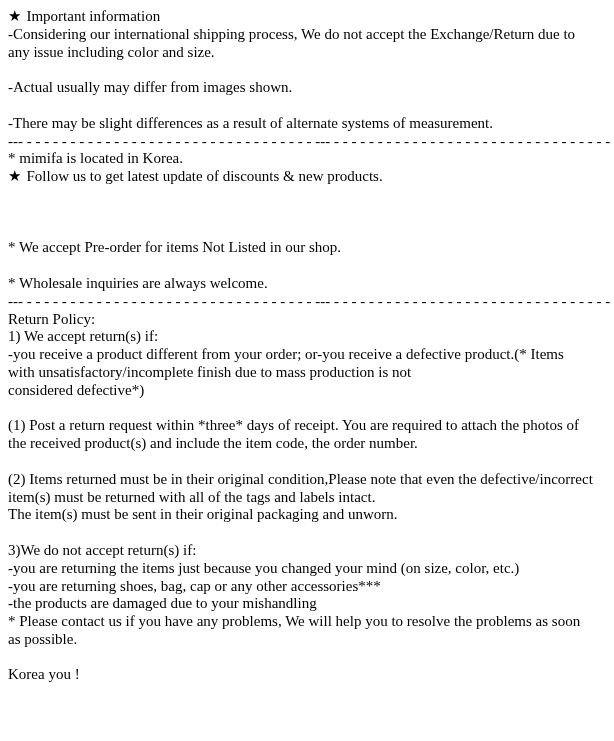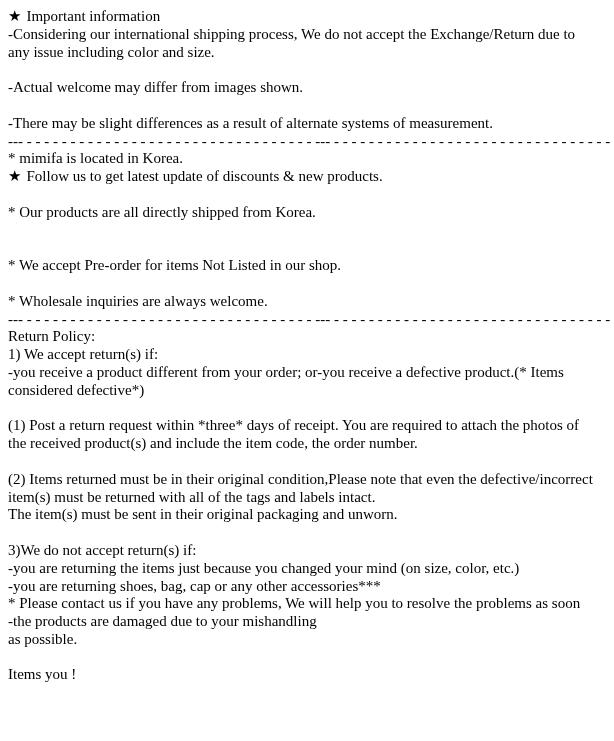--- a/index.html
+++ b/index.html
@@ -39,58 +39,58 @@
 </head>
 <body>
 
 <div class="doc">
 
   <section>
     <div class="line"><span class="star-icon">★</span><span>Important information</span></div>
     <div class="line">-Considering our international shipping process, We do not accept the Exchange/Return due to</div>
     <div class="line">any issue including color and size.</div>
     <div class="line"></div>
-    <div class="line">-Actual welcome may differ from images shown.</div>
+    <div class="line">-Actual usually may differ from images shown.</div>
     <div class="line"></div>
     <div class="line">-There may be slight differences as a result of alternate systems of measurement.</div>
   </section>
 
   <div class="line line--divider">--- - - - - - - - - - - - - - - - - - - - - - - - - - - - - - - - - - --- - - - - - - - - - - - - - - - - - - - - - - - - - - - - - - - - -</div>
 
   <section>
     <div class="line">* mimifa is located in Korea.</div>
     <div class="line"><span class="star-icon">★</span><span>Follow us to get latest update of discounts &amp; new products.</span></div>
     <div class="line"></div>
-    <div class="line">* Our products are all directly shipped from Korea.</div>
     <div class="line"></div>
     <div class="line"></div>
     <div class="line">* We accept Pre-order for items Not Listed in our shop.</div>
     <div class="line"></div>
     <div class="line">* Wholesale inquiries are always welcome.</div>
   </section>
 
   <div class="line line--divider">--- - - - - - - - - - - - - - - - - - - - - - - - - - - - - - - - - - --- - - - - - - - - - - - - - - - - - - - - - - - - - - - - - - - - -</div>
 
   <section>
     <div class="line">Return Policy:</div>
     <div class="line">1) We accept return(s) if:</div>
     <div class="line">-you receive a product different from your order; or-you receive a defective product.(* Items</div>
+    <div class="line">with unsatisfactory/incomplete finish due to mass production is not</div>
     <div class="line">considered defective*)</div>
     <div class="line"></div>
     <div class="line">(1) Post a return request within *three* days of receipt. You are required to attach the photos of</div>
     <div class="line">the received product(s) and include the item code, the order number.</div>
     <div class="line"></div>
     <div class="line">(2) Items returned must be in their original condition,Please note that even the defective/incorrect</div>
     <div class="line">item(s) must be returned with all of the tags and labels intact.</div>
     <div class="line">The item(s) must be sent in their original packaging and unworn.</div>
     <div class="line"></div>
     <div class="line">3)We do not accept return(s) if:</div>
     <div class="line">-you are returning the items just because you changed your mind (on size, color, etc.)</div>
     <div class="line">-you are returning shoes, bag, cap or any other accessories***</div>
+    <div class="line">-the products are damaged due to your mishandling</div>
     <div class="line">* Please contact us if you have any problems, We will help you to resolve the problems as soon</div>
-    <div class="line">-the products are damaged due to your mishandling</div>
     <div class="line">as possible.</div>
     <div class="line"></div>
   </section>
 
-  <div class="line">Items you !</div>
+  <div class="line">Korea you !</div>
 
 </div>
 
 </body></html>

